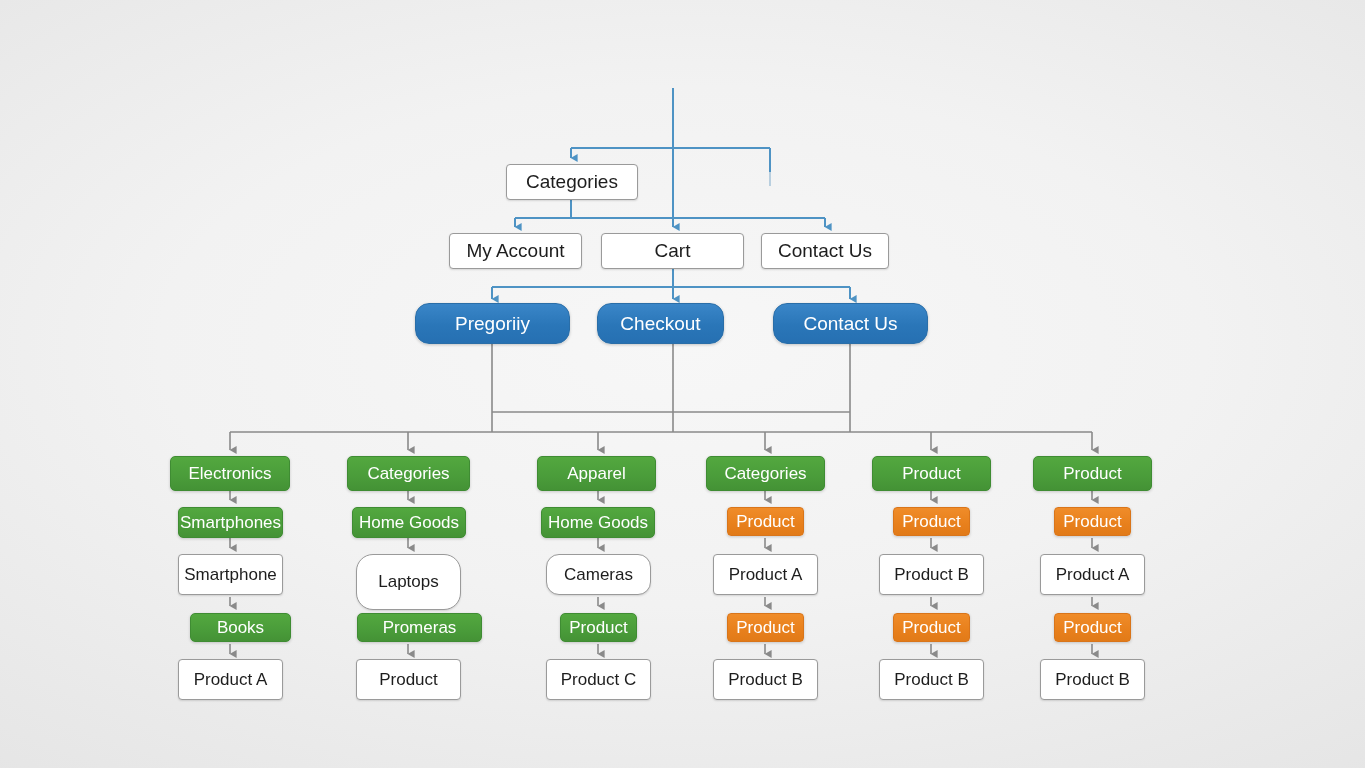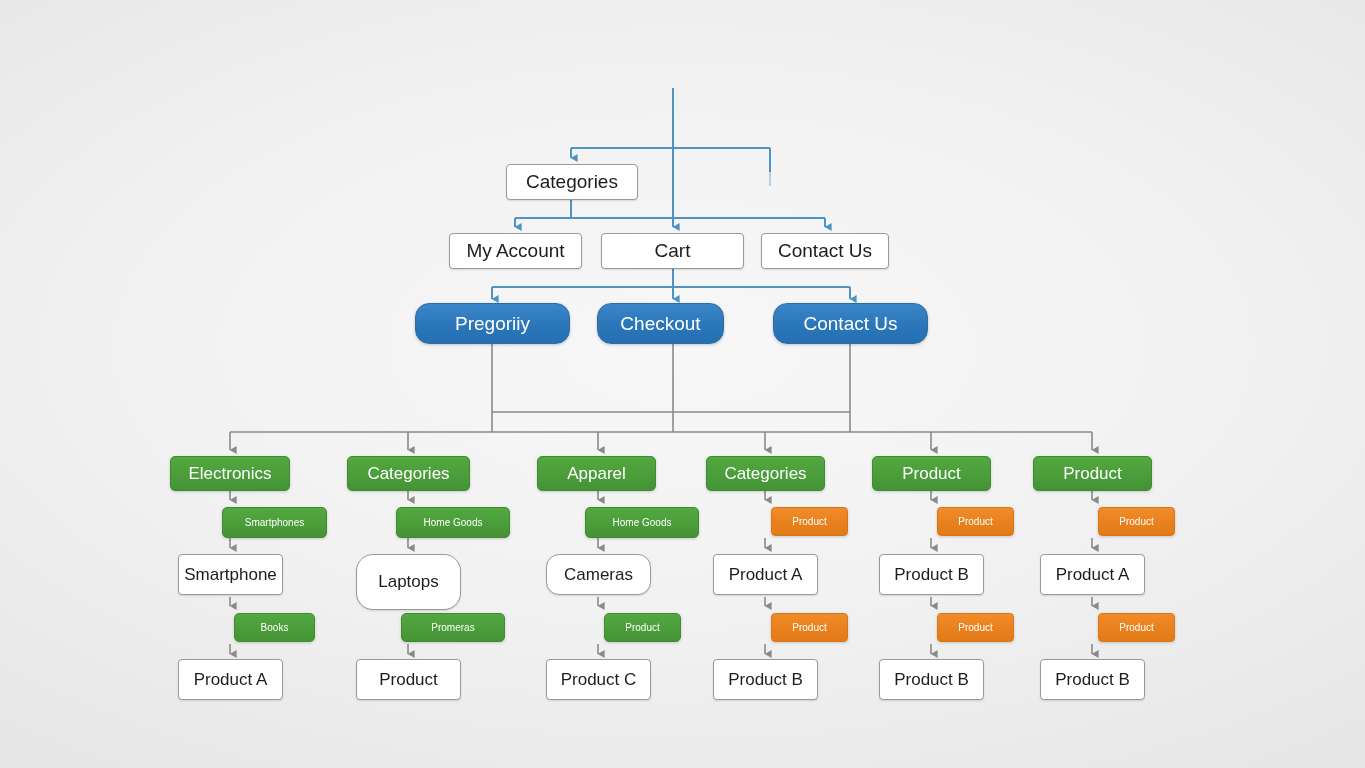--- a/index.html
+++ b/index.html
@@ -67,21 +67,21 @@
   
   .node.orange {
     background: linear-gradient(180deg, #f08c29 0%, #e8801c 60%, #e17a18 100%);
     border: 1px solid #d9751a;
     border-radius: 4px;
     color: #ffffff;
     box-shadow: 0 1px 3px rgba(0,0,0,0.18);
   }
   .node.s-lg  { font-size: 19px; }
   .node.s-md  { font-size: 17px; }
-  .node.s-sm  { font-size: 10px; margin-left: 44px; }
+  .node.s-sm  { font-size: 17px; }
 </style>
 </head>
 <body>
 
 <div id="canvas">
 
   <svg class="wires" viewBox="0 0 1365 768" xmlns="http://www.w3.org/2000/svg">
     <defs>
       <marker id="arrowBlue" markerWidth="9" markerHeight="9" refX="4.5" refY="7.2" orient="auto" markerUnits="userSpaceOnUse">
         <path d="M0.6,0.6 L4.5,7.6 L8.4,0.6 Z" fill="#4e93c4"></path>
@@ -175,27 +175,27 @@
   <div class="node plain s-lg" style="left:601px; top:233px; width:143px; height:36px;">Cart</div>
   <div class="node plain s-lg" style="left:761px; top:233px; width:128px; height:36px;">Contact Us</div>
 
   <div class="node blue s-lg" style="left:415px; top:303px; width:155px; height:41px;">Pregoriiy</div>
   <div class="node blue s-lg" style="left:597px; top:303px; width:127px; height:41px;">Checkout</div>
   <div class="node blue s-lg" style="left:773px; top:303px; width:155px; height:41px;">Contact Us</div>
 
   <div class="node green s-md" style="left:170px; top:456px; width:120px; height:35px;">Electronics</div>
   <div class="node green s-sm" style="left:178px; top:507px; width:105px; height:31px;">Smartphones</div>
   <div class="node plain s-md" style="left:178px; top:554px; width:105px; height:41px;">Smartphone</div>
-  <div class="node green s-sm" style="left:190px; top:613px; width:81px; height:29px;">Books</div>
+  <div class="node green s-sm" style="left:190px; top:613px; width:101px; height:29px;">Books</div>
   <div class="node plain s-md" style="left:178px; top:659px; width:105px; height:41px;">Product A</div>
 
   <div class="node green s-md" style="left:347px; top:456px; width:123px; height:35px;">Categories</div>
   <div class="node green s-sm" style="left:352px; top:507px; width:114px; height:31px;">Home Goods</div>
   <div class="node plain s-md" style="left:356px; top:554px; width:105px; height:56px;border-radius:17px;">Laptops</div>
-  <div class="node green s-sm" style="left:357px; top:613px; width:104px; height:29px;">Promeras</div>
+  <div class="node green s-sm" style="left:357px; top:613px; width:125px; height:29px;">Promeras</div>
   <div class="node plain s-md" style="left:356px; top:659px; width:105px; height:41px;">Product</div>
 
   <div class="node green s-md" style="left:537px; top:456px; width:119px; height:35px;">Apparel</div>
   <div class="node green s-sm" style="left:541px; top:507px; width:114px; height:31px;">Home Goods</div>
   <div class="node plain s-md" style="left:546px; top:554px; width:105px; height:41px;border-radius:13px;">Cameras</div>
   <div class="node green s-sm" style="left:560px; top:613px; width:77px; height:29px;">Product</div>
   <div class="node plain s-md" style="left:546px; top:659px; width:105px; height:41px;">Product C</div>
 
   <div class="node green s-md" style="left:706px; top:456px; width:119px; height:35px;">Categories</div>
   <div class="node orange s-sm" style="left:727px; top:507px; width:77px; height:29px;">Product</div>

